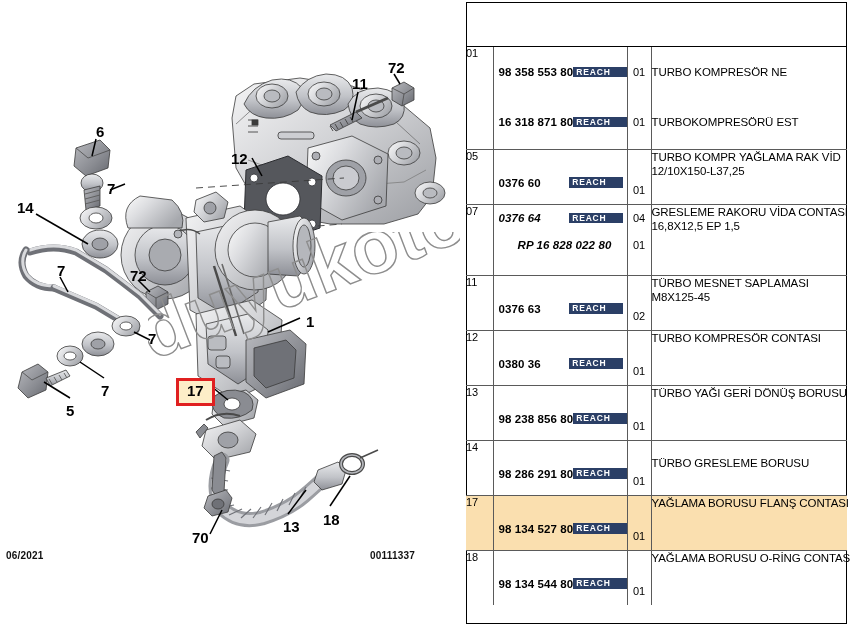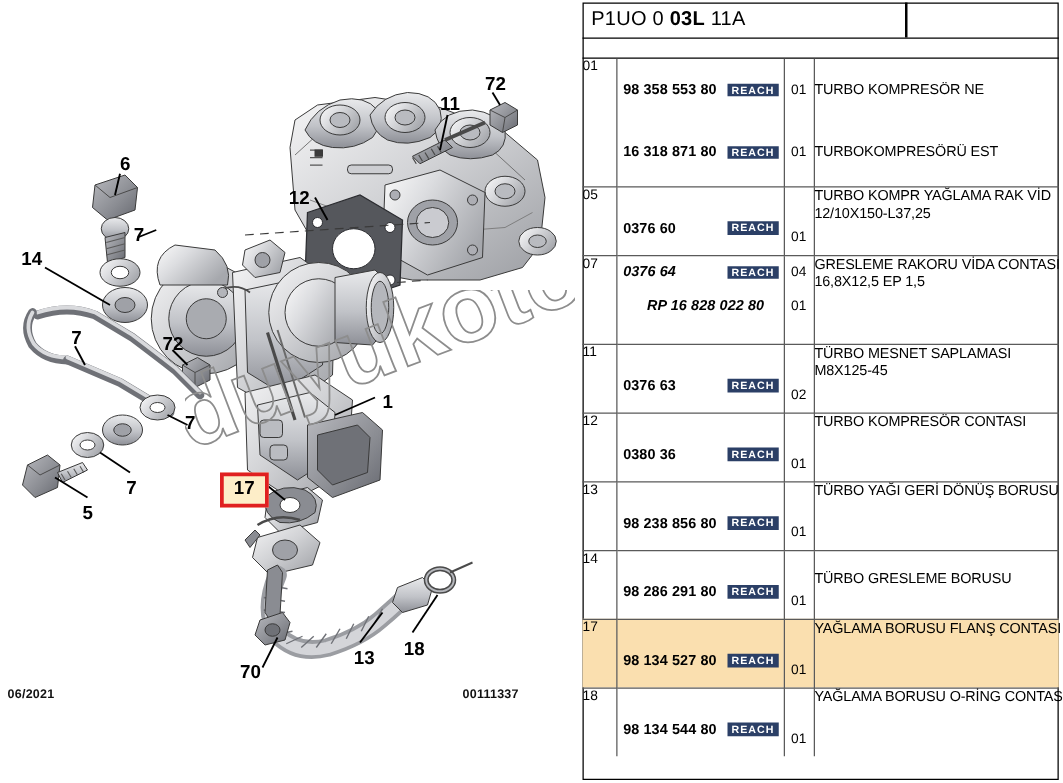--- a/index.html
+++ b/index.html
@@ -186,21 +186,21 @@
   .pn-text.italic {
     font-style: italic;
     font-weight: bold;
   }
   .reach-badge {
     background: #2b3f66;
     color: #ffffff;
     font-size: 8.5px;
     font-weight: bold;
     letter-spacing: 0.8px;
-    padding: 1px 3px 1px 3px;
+    padding: 1px 16px 1px 3px;
     line-height: 1.05;
     display: inline-block;
     white-space: nowrap;
   }
   .qty-cell {
     font-size: 11px;
     color: #000;
     text-align: center;
     box-sizing: border-box;
   }
@@ -526,26 +526,20 @@
         <div class="callout" style="left: 323px; top: 512px;">18</div>
         <div class="callout" style="left: 192px; top: 530px;">70</div>
         <div class="callout" style="left: 283px; top: 519px;">13</div>
         <div class="callout-hl" style="left: 176px; top: 378px; border-color: rgb(224, 32, 32);">17</div>
       </div>
   </div>
 
   <div id="table-panel">
     <div id="outer-frame"></div>
 
-    <div id="header-band">
-      <div id="header-code">
-        <span>P1UO 0 </span><b>03L</b><span> 11A</span>
-      </div>
-      <div id="header-divider"></div>
-    </div>
 
     <div id="subheader-band"></div>
 
     <table id="parts-table">
       <colgroup>
         <col class="col-idx">
           <col class="col-pn">
           <col class="col-qty">
           <col class="col-desc">
       </colgroup>

